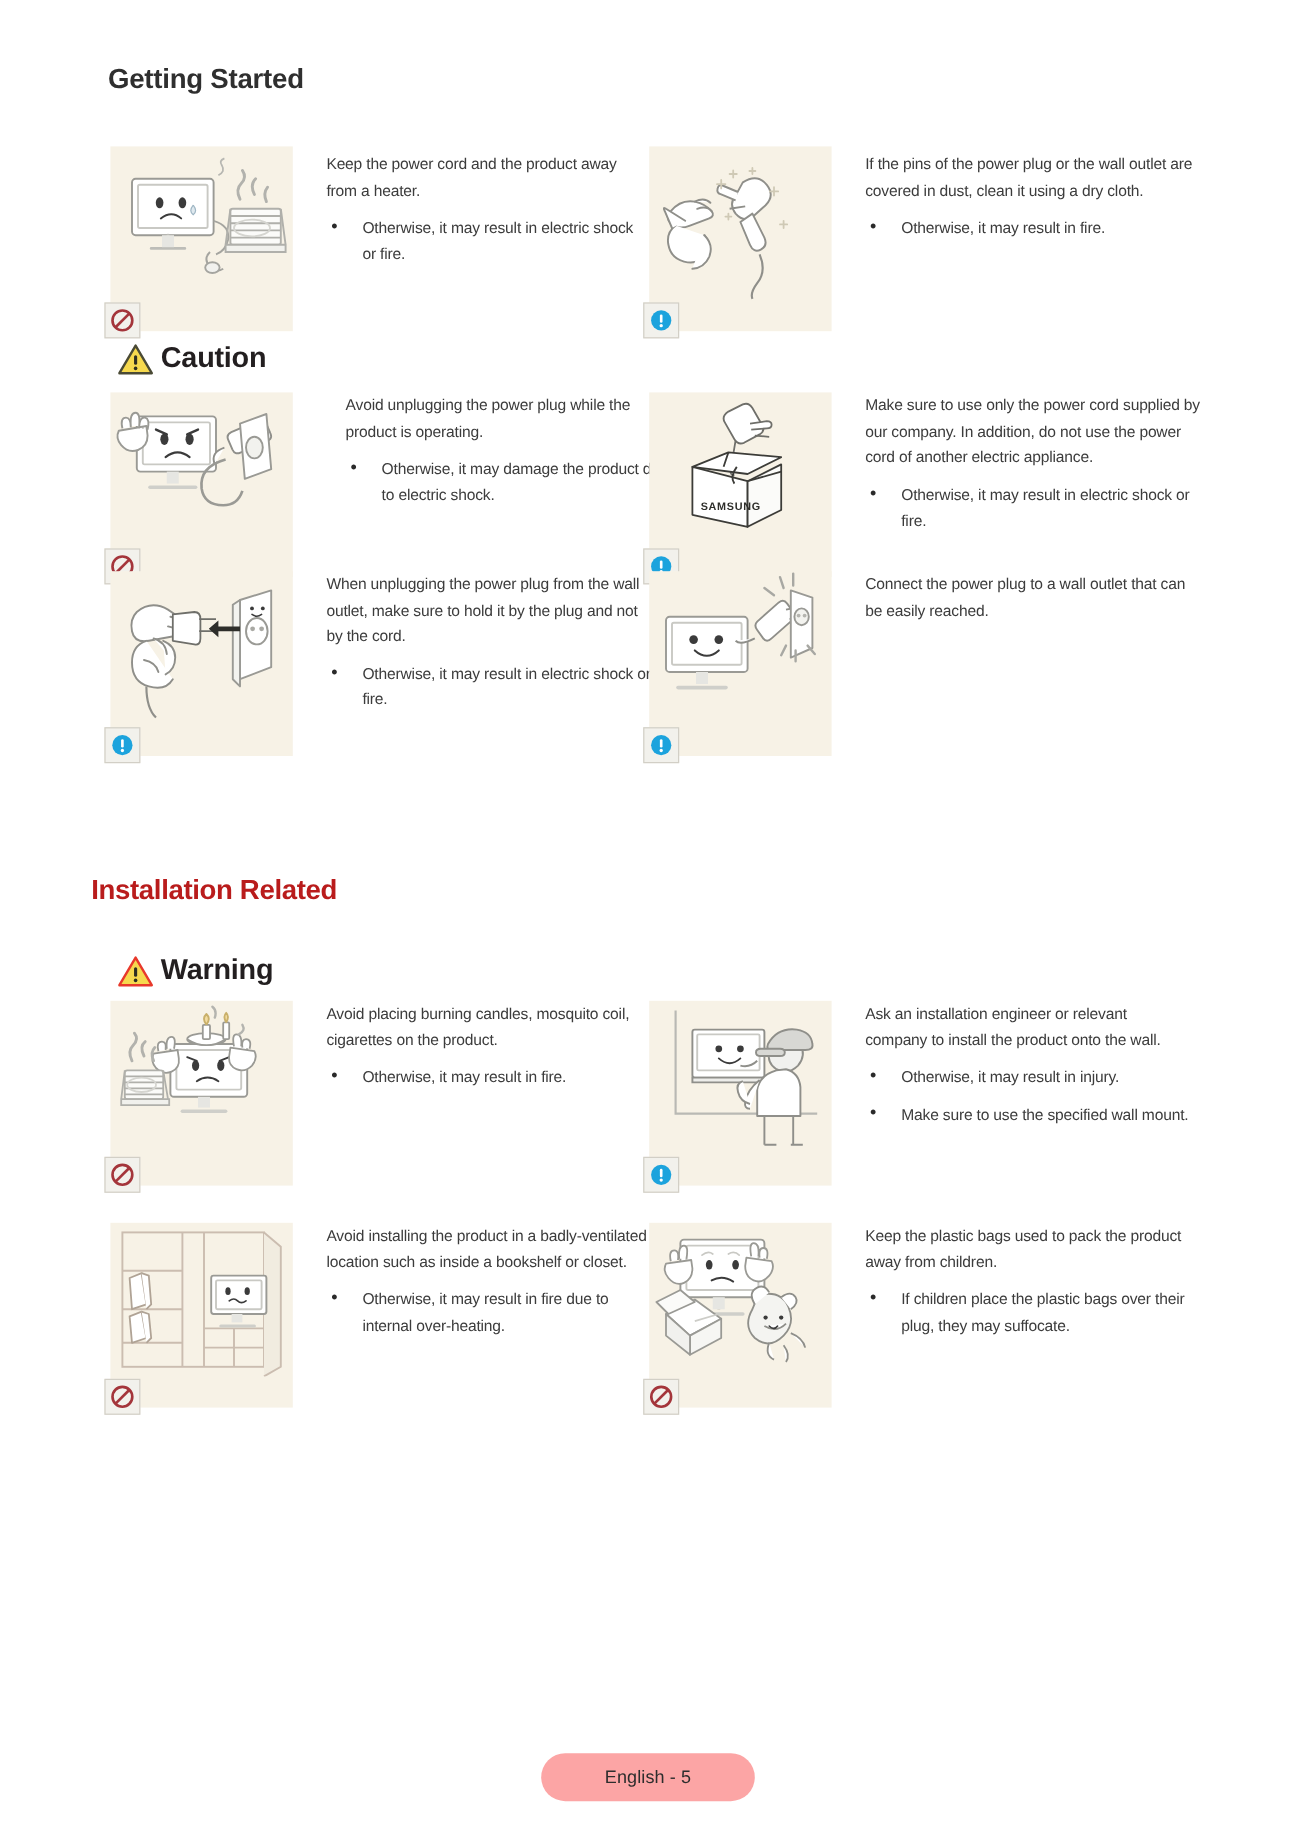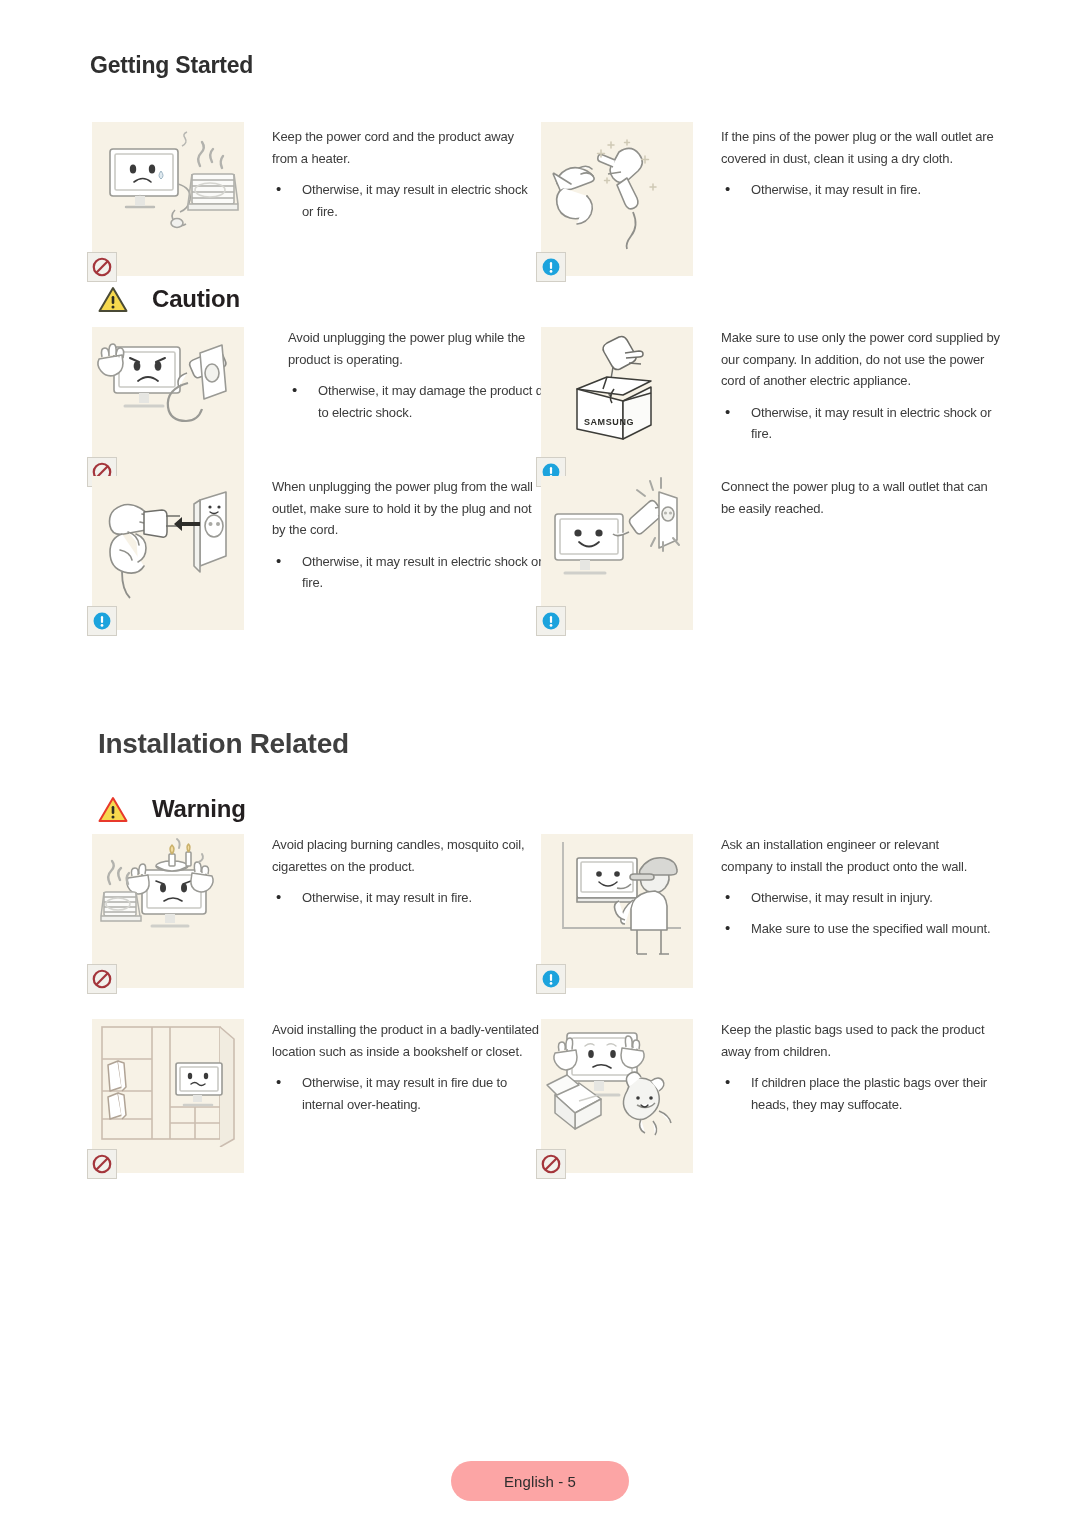--- a/index.html
+++ b/index.html
@@ -30,33 +30,33 @@
     left: 90px;
     top: 52px;
     font-size: 23px;
     font-weight: bold;
     letter-spacing: -0.2px;
     color: #2f2f2f;
   }
 
   .section-title {
     position: absolute;
-    left: 98px;
-    font-size: 28px;
+    left: 76px;
+    font-size: 23px;
     font-weight: bold;
     letter-spacing: -0.3px;
-    color: #404040;
+    color: #b91c1c;
   }
 
   
   .alert-banner {
     position: absolute;
     display: flex;
     align-items: center;
-    gap: 24px;
+    gap: 6px;
   }
   .alert-banner .tri {
     width: 30px;
     height: 27px;
     display: block;
   }
   .alert-banner .alert-label {
     font-size: 24px;
     font-weight: bold;
     color: #231f20;
@@ -615,21 +615,21 @@
       <div class="badge">
         <svg viewBox="0 0 24 24">
             <circle cx="12" cy="12" r="9" fill="none" stroke="#a4353b" stroke-width="2.4"></circle>
             <line x1="5.8" y1="18.2" x2="18.2" y2="5.8" stroke="#a4353b" stroke-width="2.4"></line>
           </svg>
       </div>
     </div>
     <div class="copy" style="left:180px; top:0px; width:285px;">
       <p class="lead">Keep the plastic bags used to pack the product away from children.</p>
       <ul>
-        <li>If children place the plastic bags over their heads, they may suffocate.</li>
+        <li>If children place the plastic bags over their plug, they may suffocate.</li>
       </ul>
     </div>
   </div>
 
   <div class="footer-pill">
     <span>English - 5</span>
   </div>
 
 </div>
 

